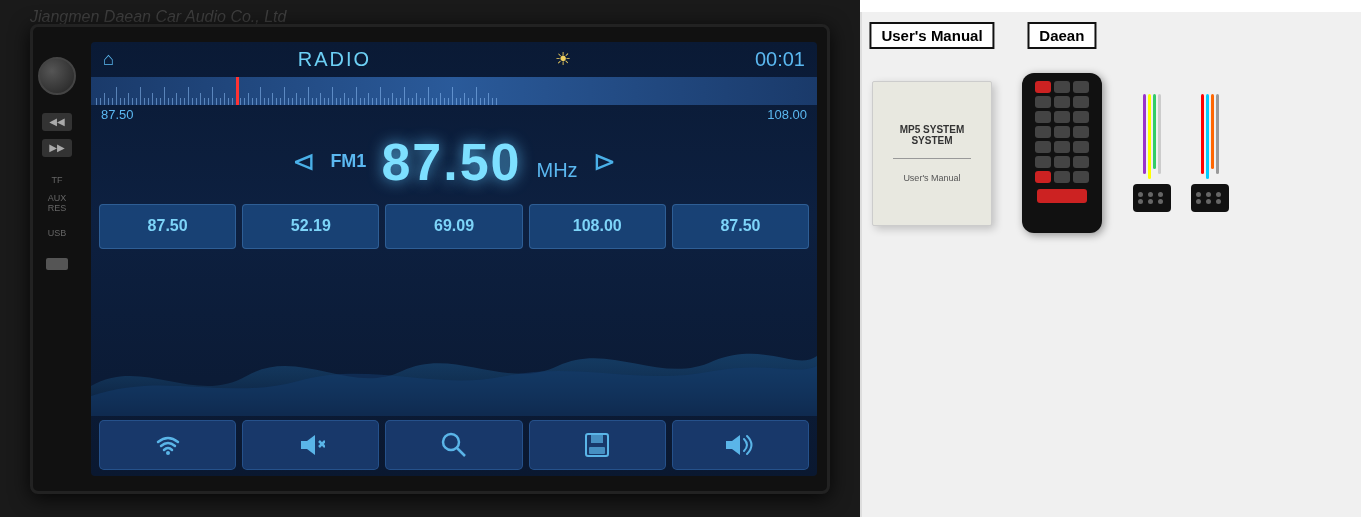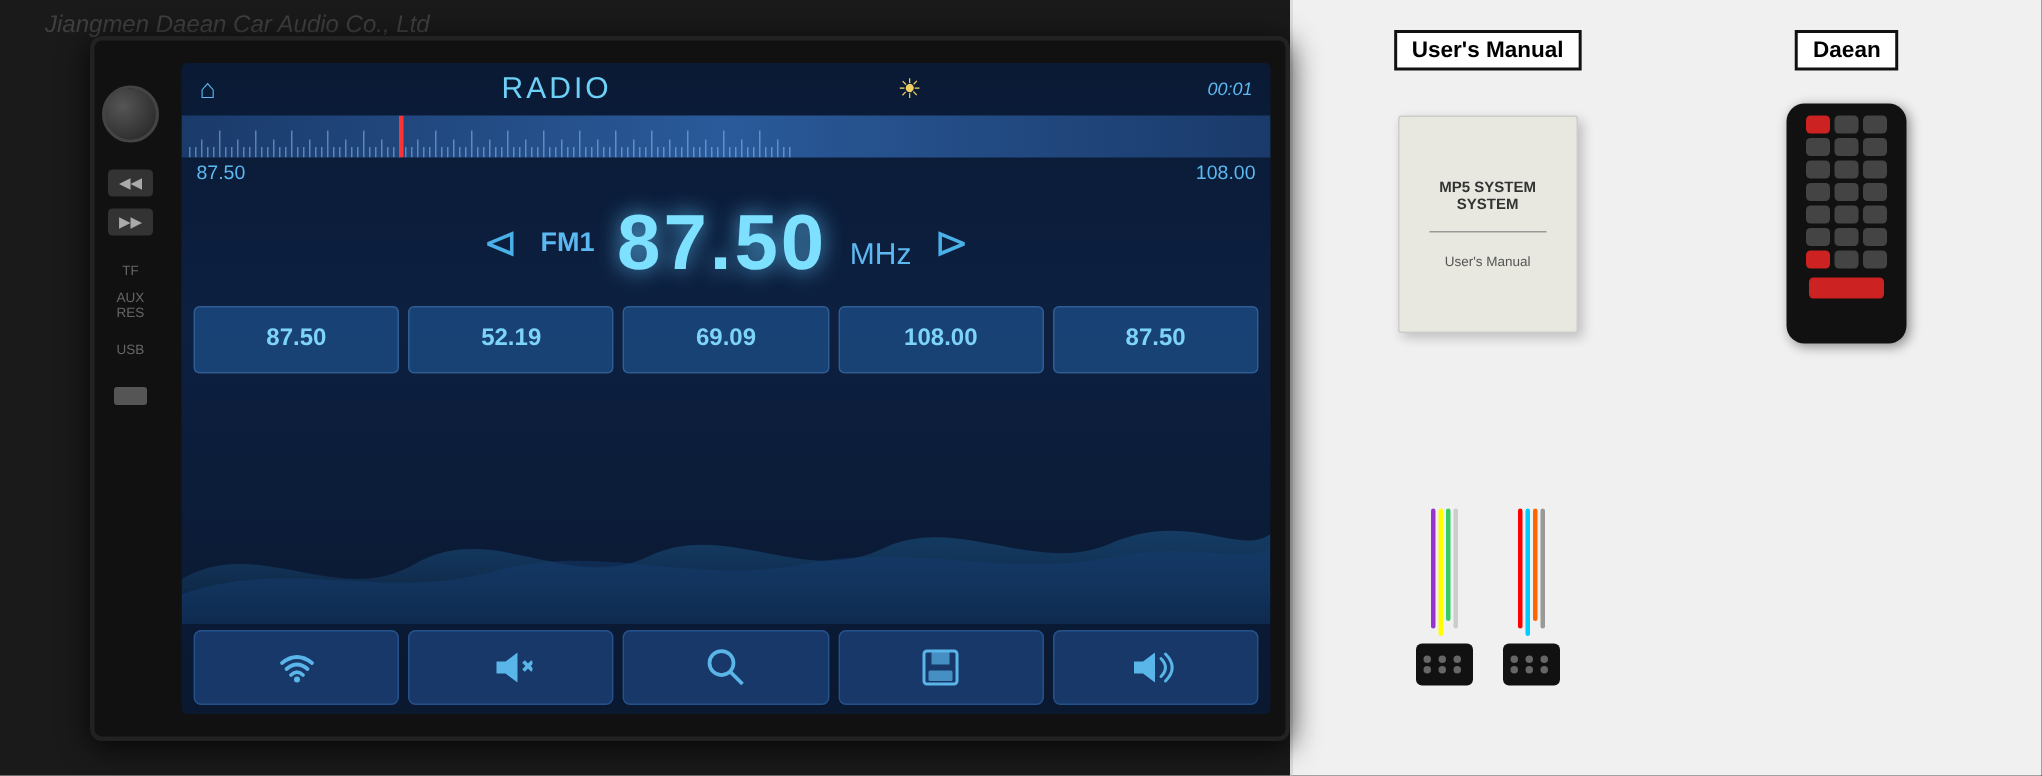--- a/index.html
+++ b/index.html
@@ -13,21 +13,21 @@
     }
 
     
     .left-panel {
       width: 860px;
       height: 517px;
       background: #1a1a1a;
       position: relative;
       display: flex;
       flex-direction: column;
-      align-items: flex-end;
+      align-items: center;
       justify-content: center;
     }
 
     .watermark {
       position: absolute;
       top: 8px;
       left: 30px;
       color: rgba(80,80,80,0.7);
       font-size: 16px;
       font-style: italic;
@@ -122,22 +122,21 @@
       letter-spacing: 2px;
     }
 
     .screen-top .sun-icon {
       color: #f0d060;
       font-size: 18px;
     }
 
     .screen-top .time {
       color: #5bb8f0;
-      font-size: 12px;
-      font-style: italic;
+      font-size: 20px;
     }
 
     
     .freq-scale {
       width: 100%;
       height: 28px;
       background: linear-gradient(90deg, #1a3a6a, #2a5a9a, #1a3a6a);
       position: relative;
       display: flex;
       align-items: flex-end;
@@ -251,24 +250,24 @@
       color: #5ab5e8;
       font-size: 22px;
     }
 
     
     .right-panel {
       flex: 1;
       background: #f0f0f0;
       border-left: 2px solid #ddd;
       display: grid;
-      grid-template-columns: 1fr 1fr;
+      grid-template-columns: 1fr 1fr 1fr 1fr;
       grid-template-rows: 1fr 1fr;
       gap: 0;
-      padding: 10px;
+      margin-top: 12px;
     }
 
     .accessory-cell {
       display: flex;
       flex-direction: column;
       align-items: center;
       justify-content: center;
       padding: 10px;
       position: relative;
     }

